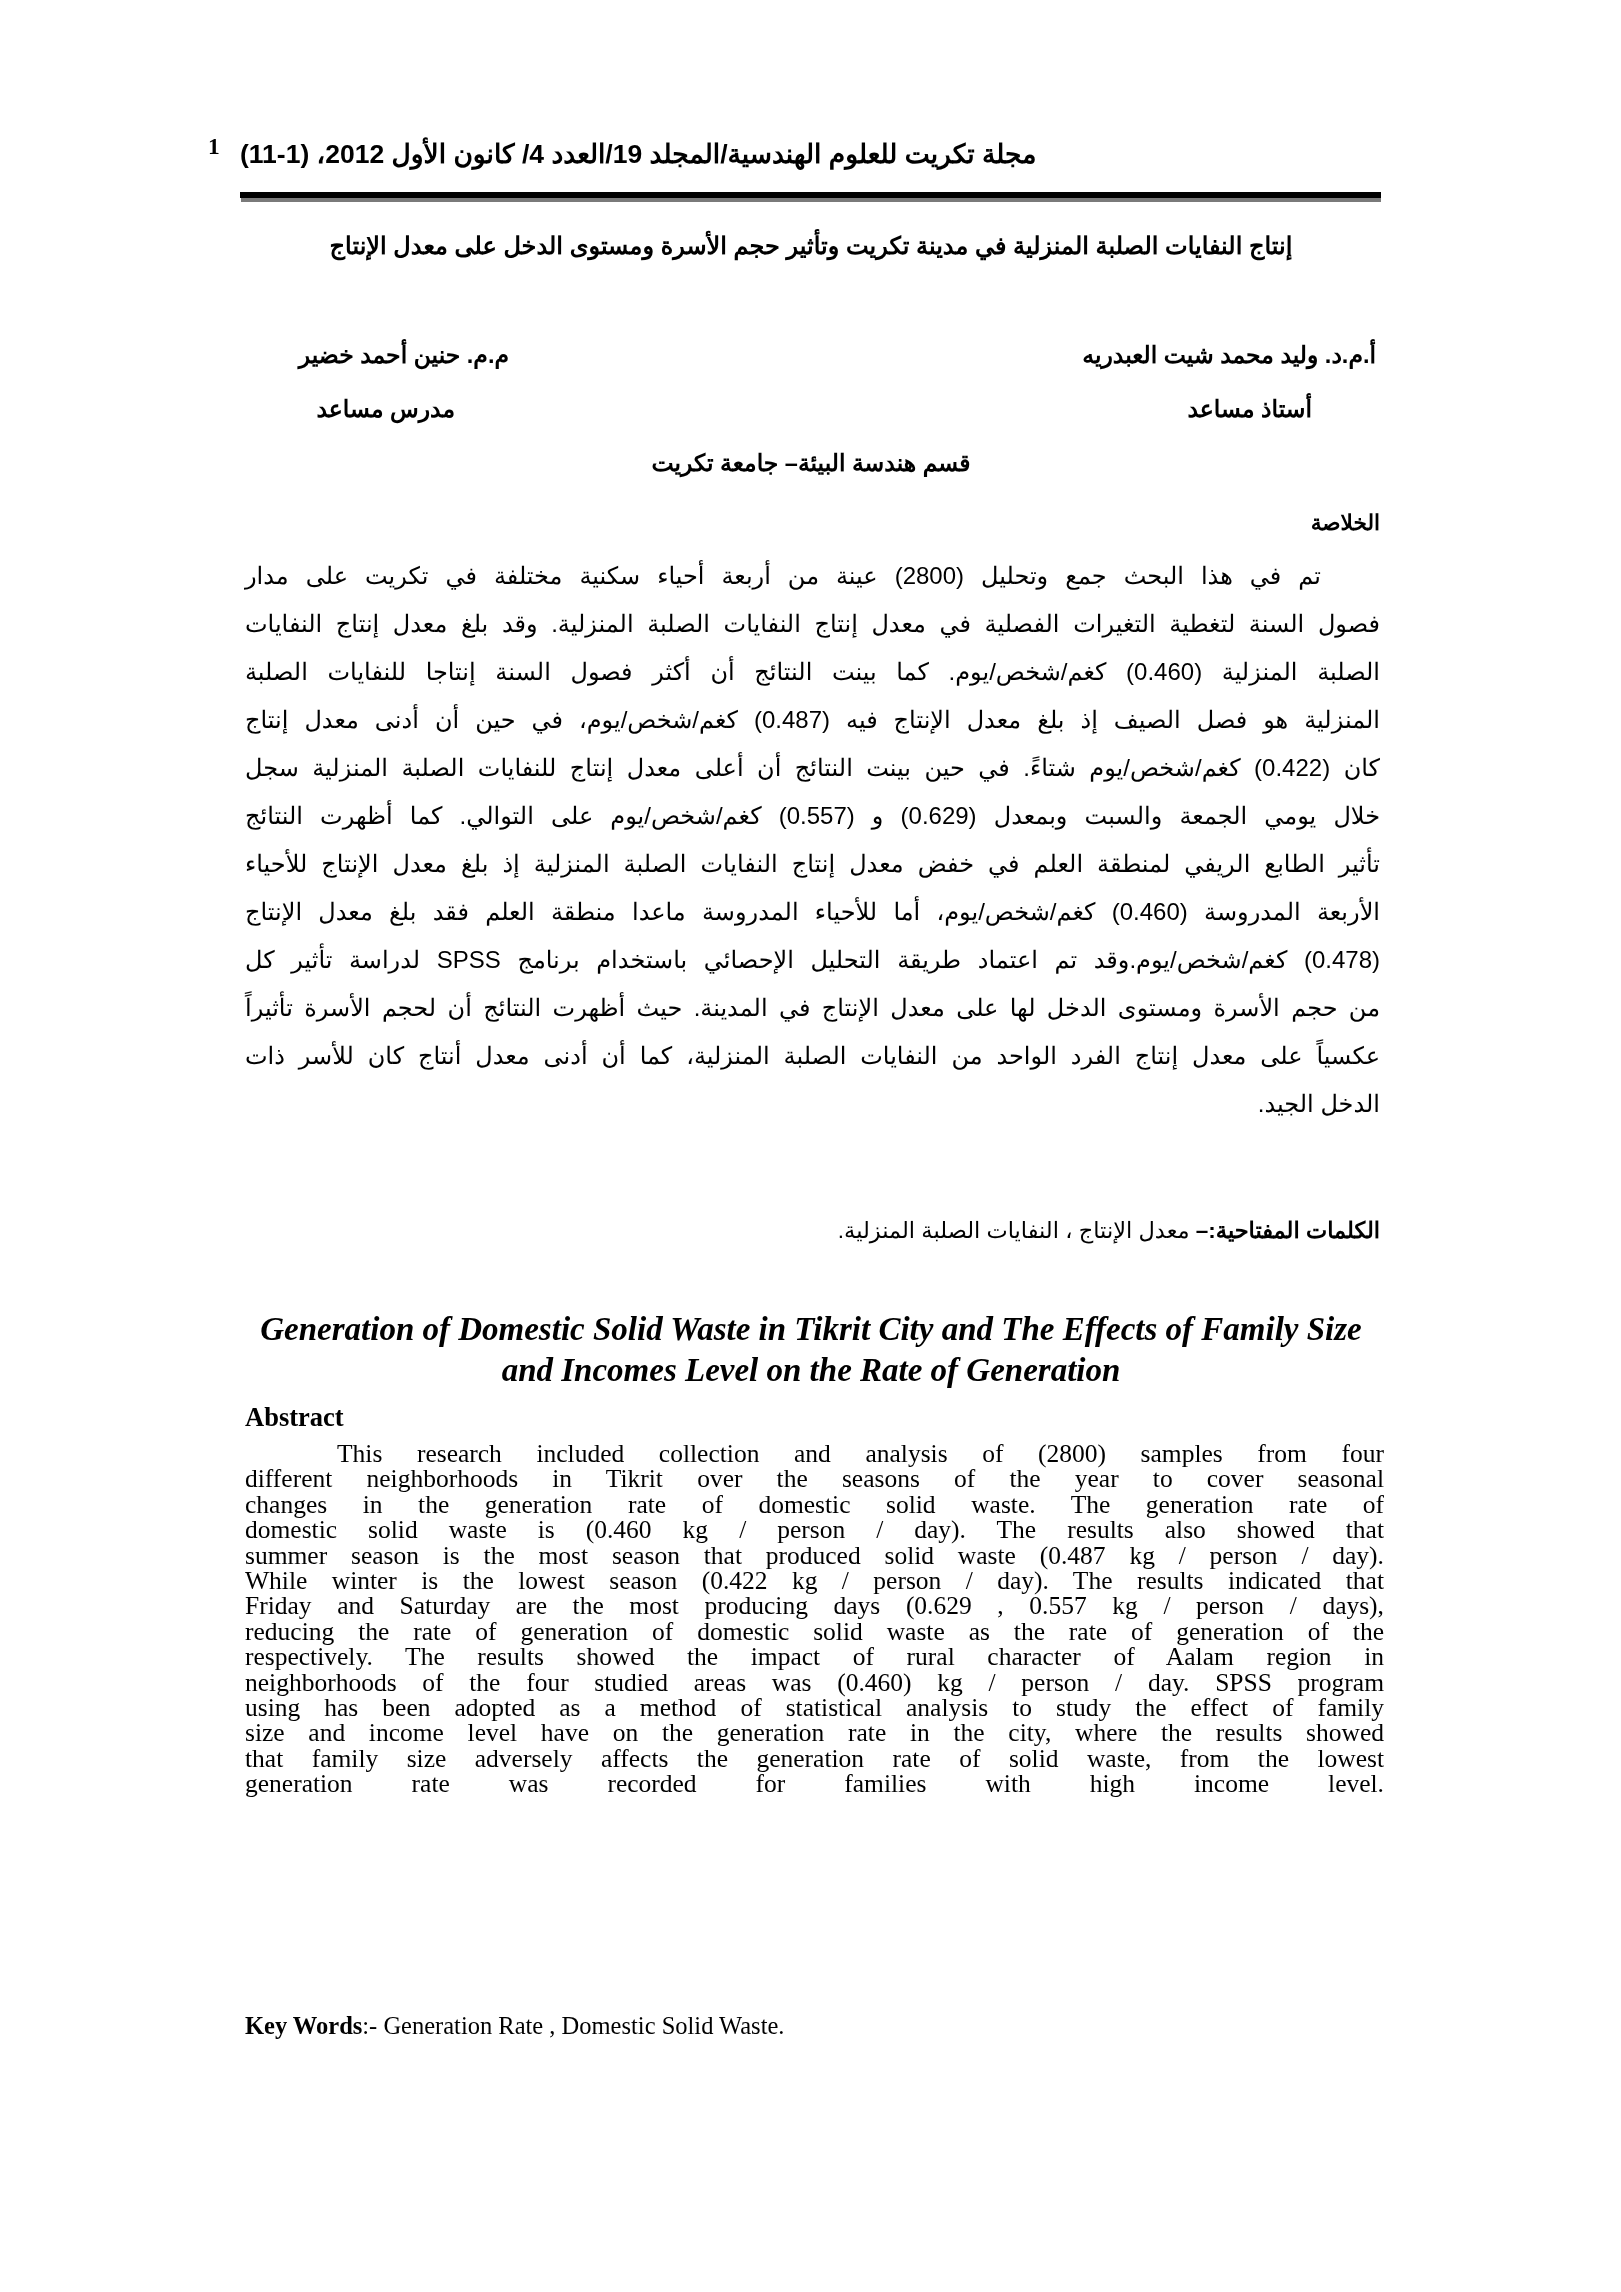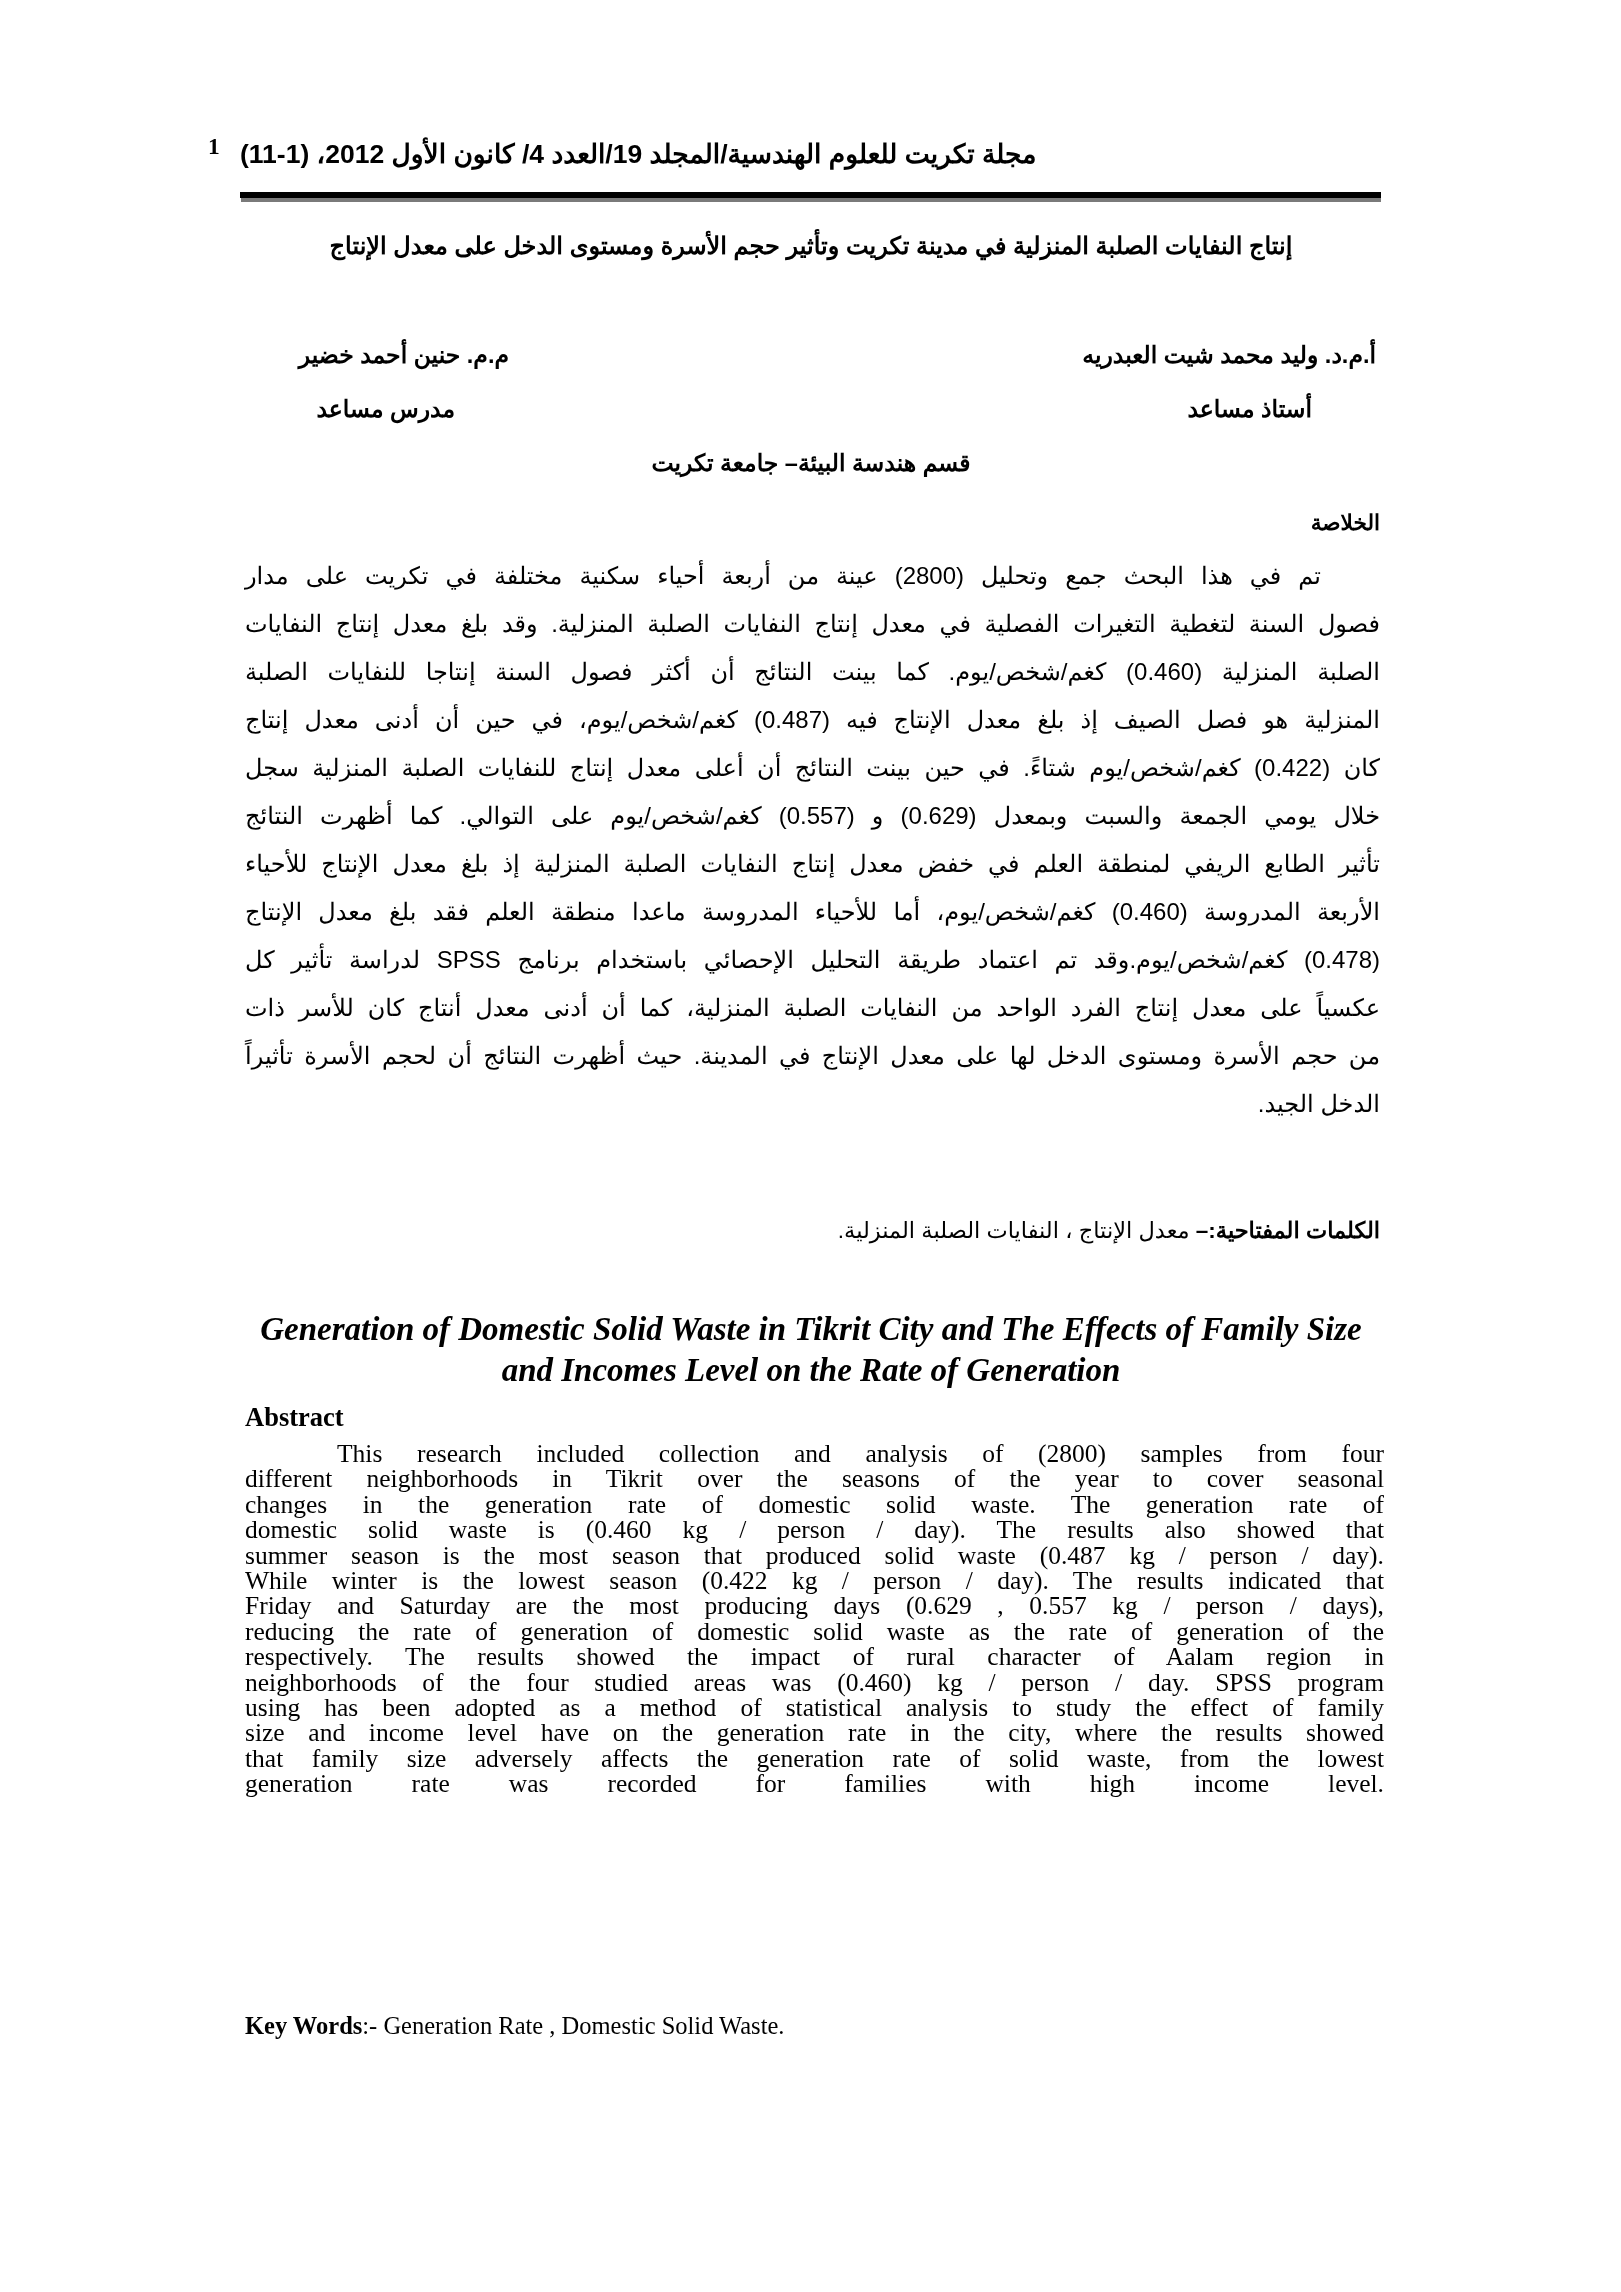--- a/index.html
+++ b/index.html
@@ -210,22 +210,22 @@
 <div class="ar-abstract">
   <span class="line first">تم في هذا البحث جمع وتحليل (2800) عينة من أربعة أحياء سكنية مختلفة في تكريت على مدار</span>
   <span class="line">فصول السنة لتغطية التغيرات الفصلية في معدل إنتاج النفايات الصلبة المنزلية. وقد بلغ معدل إنتاج النفايات</span>
   <span class="line">الصلبة المنزلية (0.460) كغم/شخص/يوم. كما بينت النتائج أن أكثر فصول السنة إنتاجا للنفايات الصلبة</span>
   <span class="line">المنزلية هو فصل الصيف إذ بلغ معدل الإنتاج فيه (0.487) كغم/شخص/يوم، في حين أن أدنى معدل إنتاج</span>
   <span class="line">كان (0.422) كغم/شخص/يوم شتاءً. في حين بينت النتائج أن أعلى معدل إنتاج للنفايات الصلبة المنزلية سجل</span>
   <span class="line">خلال يومي الجمعة والسبت وبمعدل (0.629) و (0.557) كغم/شخص/يوم على التوالي. كما أظهرت النتائج</span>
   <span class="line">تأثير الطابع الريفي لمنطقة العلم في خفض معدل إنتاج النفايات الصلبة المنزلية إذ بلغ معدل الإنتاج للأحياء</span>
   <span class="line">الأربعة المدروسة (0.460) كغم/شخص/يوم، أما للأحياء المدروسة ماعدا منطقة العلم فقد بلغ معدل الإنتاج</span>
   <span class="line">(0.478) كغم/شخص/يوم.وقد تم اعتماد طريقة التحليل الإحصائي باستخدام برنامج SPSS لدراسة تأثير كل</span>
+  <span class="line">من حجم الأسرة ومستوى الدخل لها على معدل الإنتاج في المدينة. حيث أظهرت النتائج أن لحجم الأسرة تأثيراً</span>
   <span class="line">عكسياً على معدل إنتاج الفرد الواحد من النفايات الصلبة المنزلية، كما أن أدنى معدل أنتاج كان للأسر ذات</span>
-  <span class="line">من حجم الأسرة ومستوى الدخل لها على معدل الإنتاج في المدينة. حيث أظهرت النتائج أن لحجم الأسرة تأثيراً</span>
   <span class="line last">الدخل الجيد.</span>
 </div>
 
 <div class="ar-keywords">
   <span class="kw-label">الكلمات المفتاحية:–</span><span> معدل الإنتاج ، النفايات الصلبة المنزلية.</span>
 </div>
 
 <div class="en-title">Generation of Domestic Solid Waste in Tikrit City and The Effects of Family Size and Incomes Level on the Rate of Generation</div>
 
 <div class="en-abstract-heading">Abstract</div>

